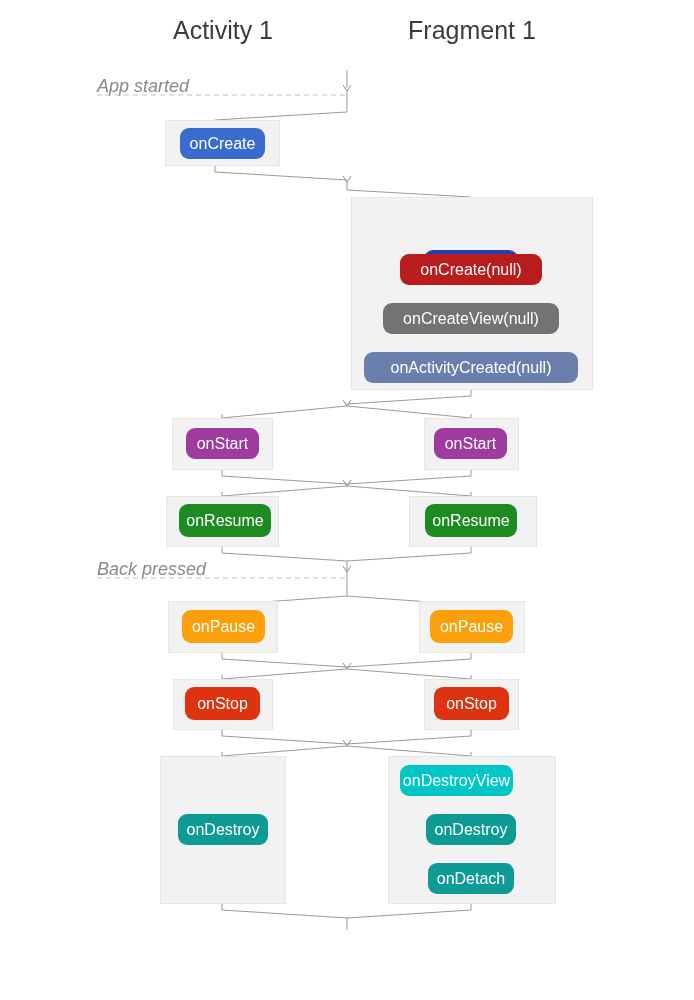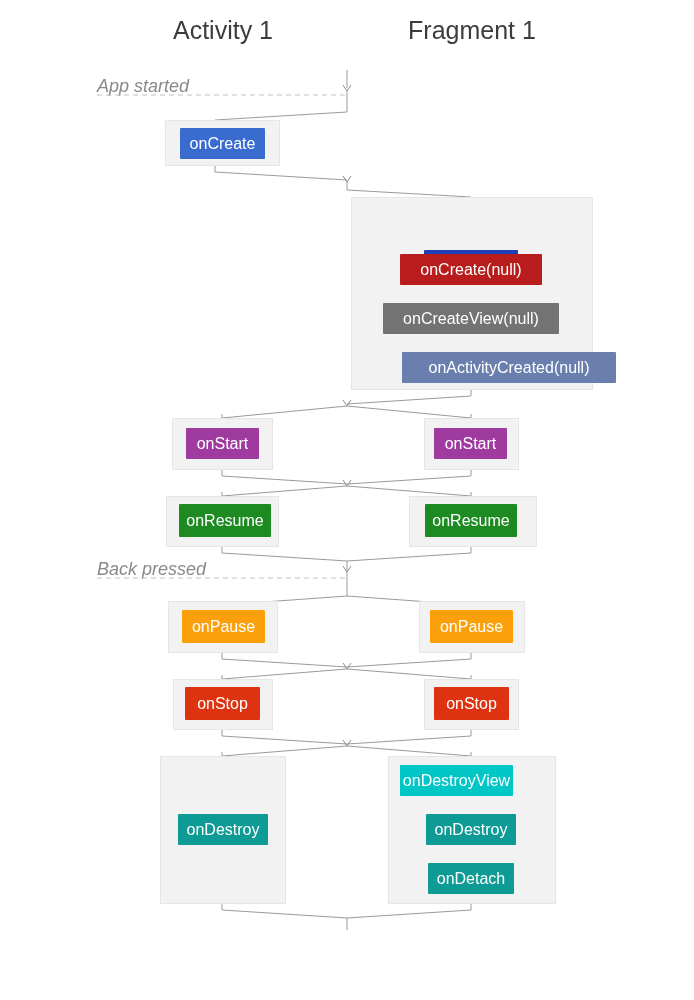--- a/index.html
+++ b/index.html
@@ -7,21 +7,21 @@
        font-family:"Liberation Sans",sans-serif;}
   #stage{position:absolute;left:0;top:0;width:694px;height:1000px;}
   .col-title{position:absolute;font-size:25px;color:#3c3c3c;text-align:center;
              white-space:nowrap;}
   .evt-label{position:absolute;font-size:18px;font-style:italic;color:#8a8a8a;
              white-space:nowrap;}
   .container{position:absolute;background:#f2f2f2;border:1px solid #e6e6e6;
              box-sizing:border-box;}
   .node{position:absolute;box-sizing:border-box;color:#ffffff;font-size:16px;
         display:flex;align-items:center;justify-content:center;white-space:nowrap;
-        border-radius:1px;}
+        border-radius:9px;}
   svg.wires{position:absolute;left:0;top:0;width:694px;height:1000px;
             pointer-events:none;}
   .wire{fill:none;stroke:#9a9a9a;stroke-width:1;}
   .dash{fill:none;stroke:#c2c2c2;stroke-width:1;stroke-dasharray:5 4;}
   .minarrow{fill:none;stroke:#8d8d8d;stroke-width:1;}
 </style>
 </head>
 <body>
 
 <div id="stage">
@@ -95,21 +95,21 @@
     <path class="minarrow" d="M468,858 L471,863 L474,858"></path>
   </svg>
 
   <div class="container" style="left:165px;top:120px;width:115px;height:46px;"></div>
   <div class="node" style="left:180px;top:128px;width:85px;height:31px;background:#3a6cd0;">onCreate</div>
 
   <div class="container" style="left:351px;top:197px;width:242px;height:193px;"></div>
   <div class="node" style="left:424px;top:205px;width:94px;height:31px;background:#1f3fb5;margin-top:45px;">onAttach</div>
   <div class="node" style="left:400px;top:254px;width:142px;height:31px;background:#b91c1c;">onCreate(null)</div>
   <div class="node" style="left:383px;top:303px;width:176px;height:31px;background:#737373;">onCreateView(null)</div>
-  <div class="node" style="left:364px;top:352px;width:214px;height:31px;background:#6b7fae;margin-left:38px;">onActivityCreated(null)</div>
+  <div class="node" style="left:364px;top:352px;width:214px;height:31px;background:#6b7fae;">onActivityCreated(null)</div>
 
   <div class="container" style="left:172px;top:418px;width:101px;height:52px;"></div>
   <div class="node" style="left:186px;top:428px;width:73px;height:31px;background:#9f3b9f;">onStart</div>
   <div class="container" style="left:424px;top:418px;width:95px;height:52px;"></div>
   <div class="node" style="left:434px;top:428px;width:73px;height:31px;background:#9f3b9f;">onStart</div>
 
   <div class="container" style="left:166px;top:496px;width:113px;height:51px;"></div>
   <div class="node" style="left:179px;top:504px;width:92px;height:33px;background:#1d8a22;">onResume</div>
   <div class="container" style="left:409px;top:496px;width:128px;height:51px;"></div>
   <div class="node" style="left:425px;top:504px;width:92px;height:33px;background:#1d8a22;">onResume</div>

